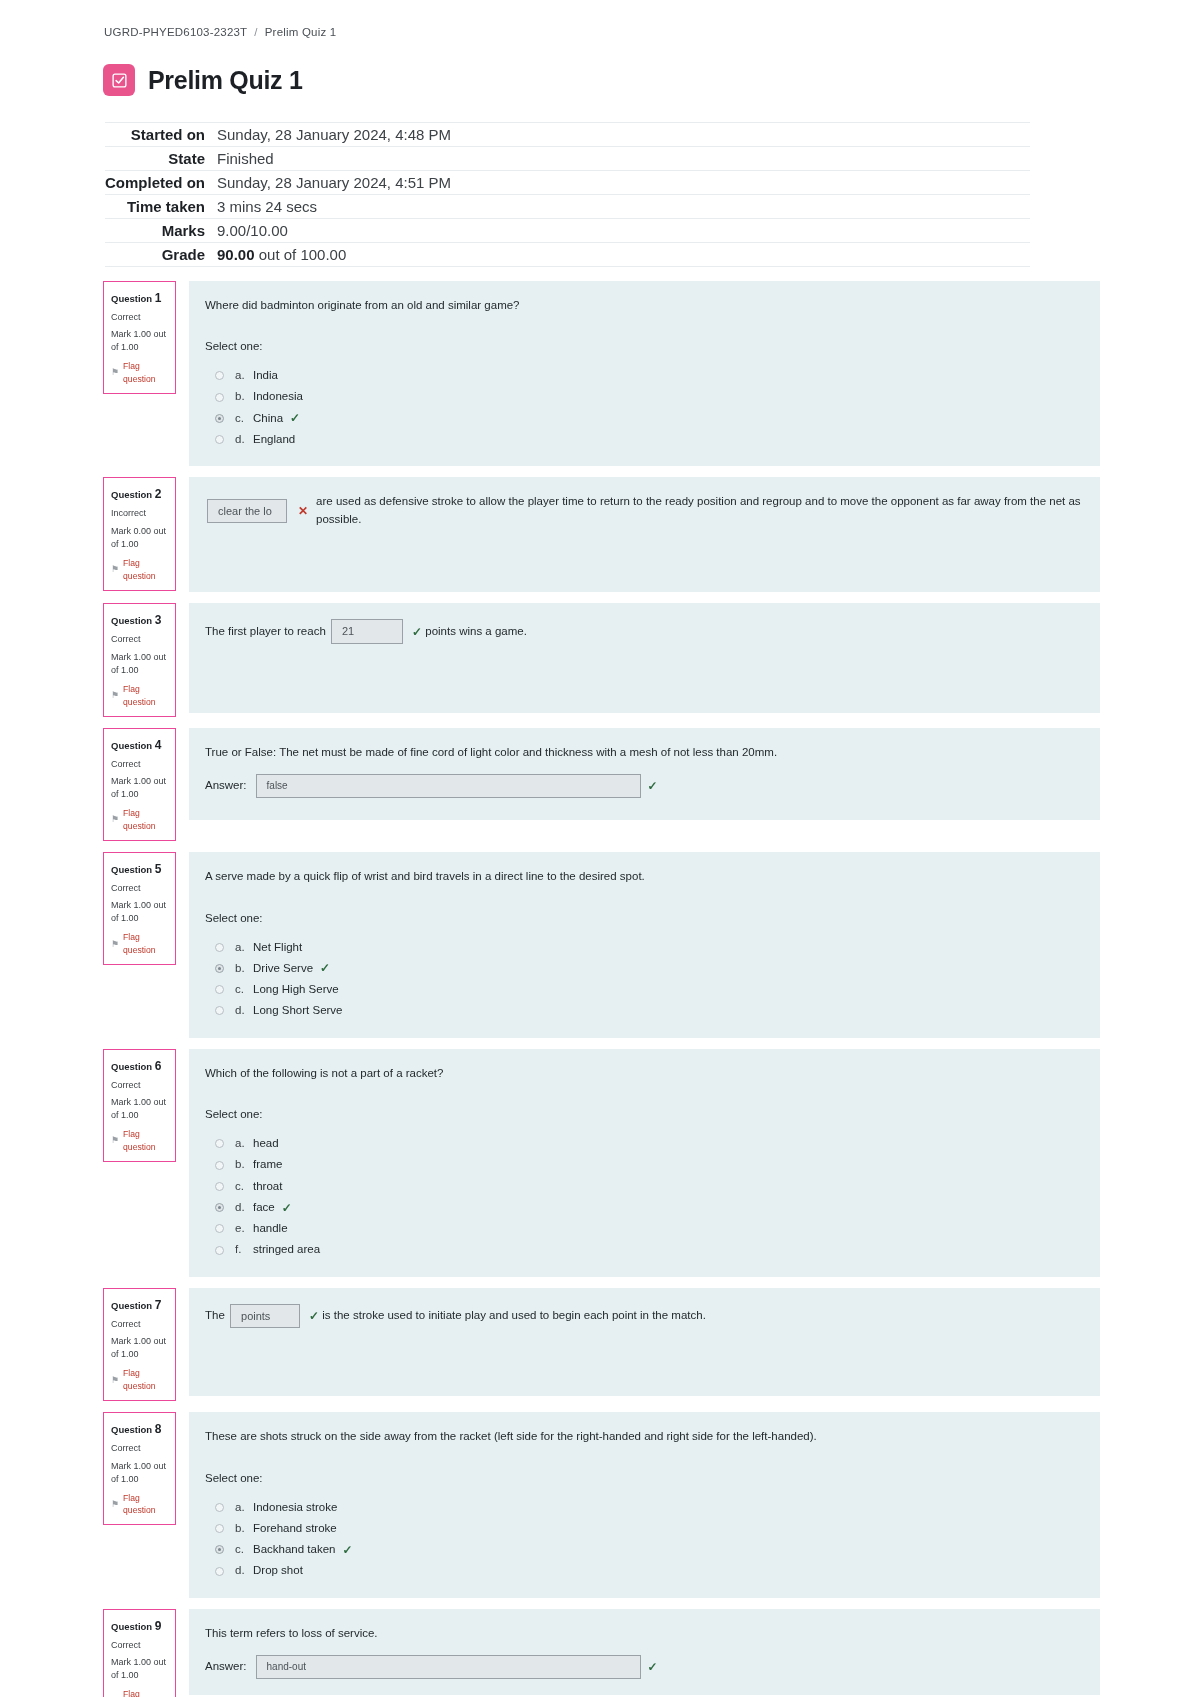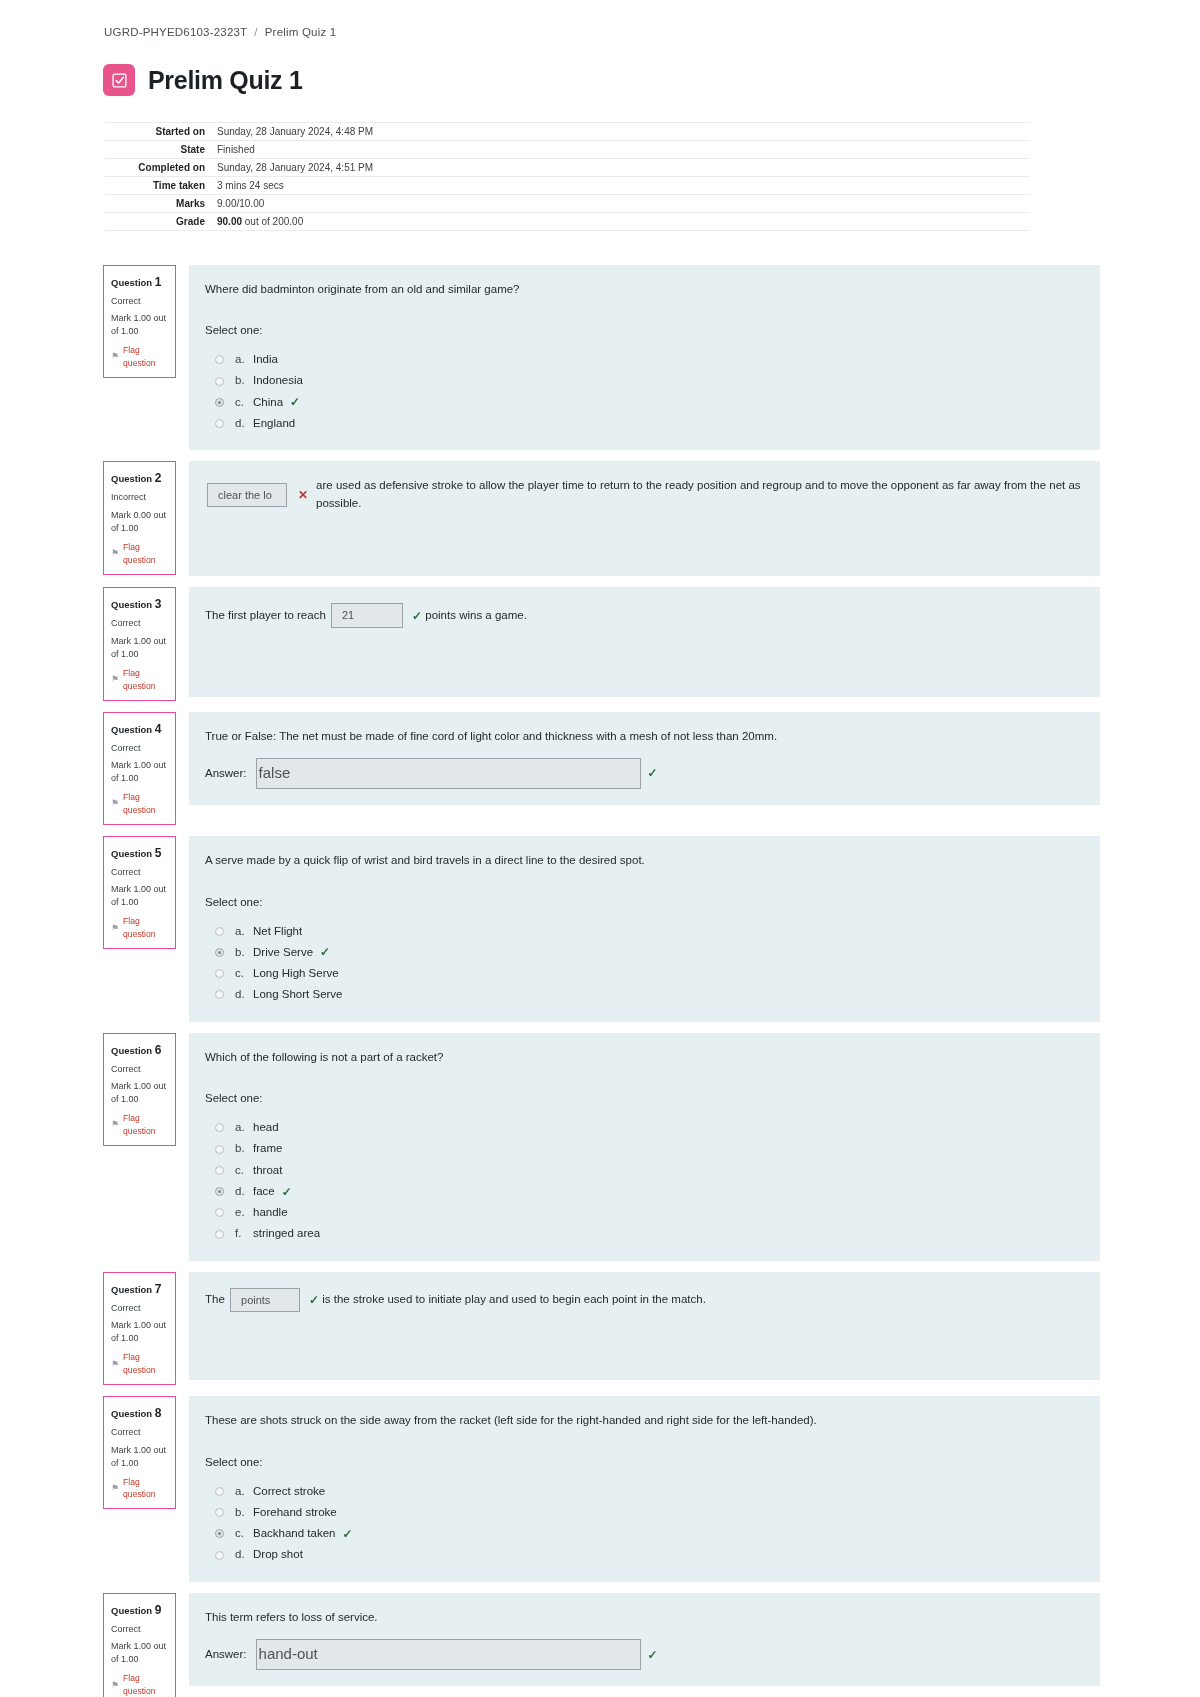--- a/index.html
+++ b/index.html
@@ -58,22 +58,22 @@
     letter-spacing: -0.3px;
     color: #1d2125;
     line-height: 1;
   }
 
   
   .summary {
     width: 925px;
     margin-left: 2px;
     border-collapse: collapse;
-    font-size: 10px;
-    margin-bottom: 34px;
+    font-size: 15px;
+    margin-bottom: 14px;
   }
   .summary tr { border-bottom: 1px solid #e9ecef; }
   .summary tr:first-child { border-top: 1px solid #e9ecef; }
   .summary th {
     width: 106px;
     text-align: right;
     padding: 3px 6px 3px 0;
     font-weight: bold;
     color: #1d2125;
     vertical-align: top;
@@ -200,22 +200,22 @@
   .answer-row {
     display: flex;
     align-items: center;
     margin-top: 13px;
   }
   .answer-label { margin-right: 9px; font-size: 11.5px; color: #242a2e; }
   .answer-box {
     border: 1px solid #9aa2a7;
     background: #e2e7e9;
     color: #4d5459;
-    font-size: 15px;
-    padding: 4px 2px;
+    font-size: 10px;
+    padding: 4px 10px;
     line-height: 1.35;
     width: 385px;
   }
 </style>
 </head>
 <body>
 
 <div class="page">
 
   <div class="breadcrumb">
@@ -253,21 +253,21 @@
         <td>3 mins 24 secs</td>
       </tr>
       <tr>
         <th>Marks</th>
         <td>9.00/10.00</td>
       </tr>
       <tr>
         <th>Grade</th>
         <td>
           <b>90.00</b>
-          <span>out of 200.00</span>
+          <span>out of 100.00</span>
         </td>
       </tr>
     </tbody>
   </table>
 
   <div id="questions">
       <div class="question">
         <div class="qinfo">
           <div class="qnum"><span>Question </span><span class="n">1</span></div>
           <div class="qstate">Correct</div>
@@ -476,21 +476,21 @@
             <span>Flag question</span>
           </div>
         </div>
         <div class="qbody" style="min-height: 122px;">
           <div class="qtext">These are shots struck on the side away from the racket (left side for the right-handed and right side for the left-handed).</div>
           <div class="select-one">Select one:</div>
           <ul class="opts">
             <li class="opt">
               <span class="radio"></span>
               <span class="letter">a.</span>
-              <span class="otext">Correct stroke</span>
+              <span class="otext">Indonesia stroke</span>
             </li>
             <li class="opt">
               <span class="radio"></span>
               <span class="letter">b.</span>
               <span class="otext">Forehand stroke</span>
             </li>
             <li class="opt">
               <span class="radio checked"></span>
               <span class="letter">c.</span>
               <span class="otext">Backhand taken</span>

